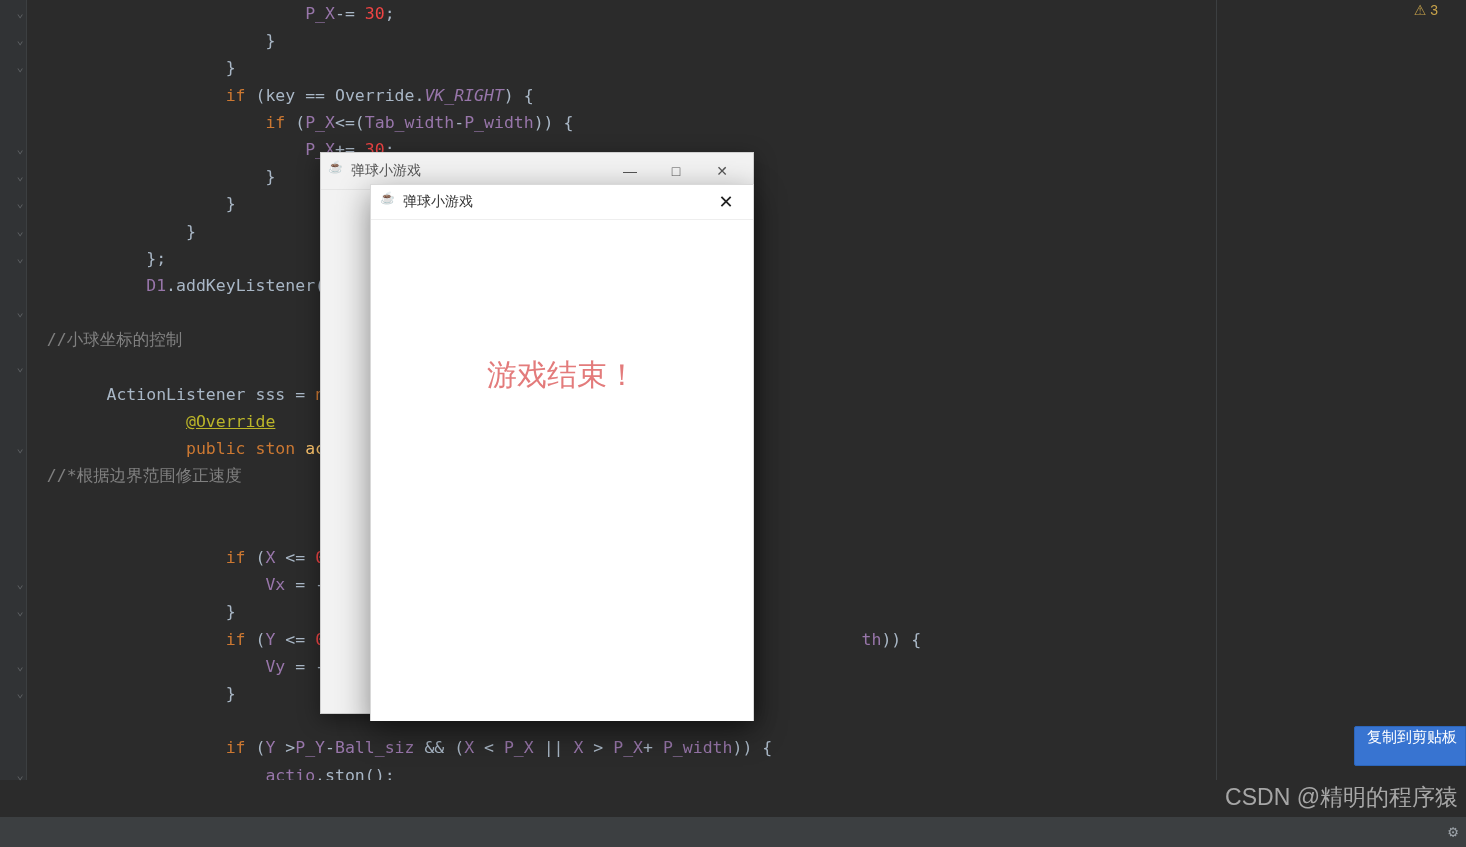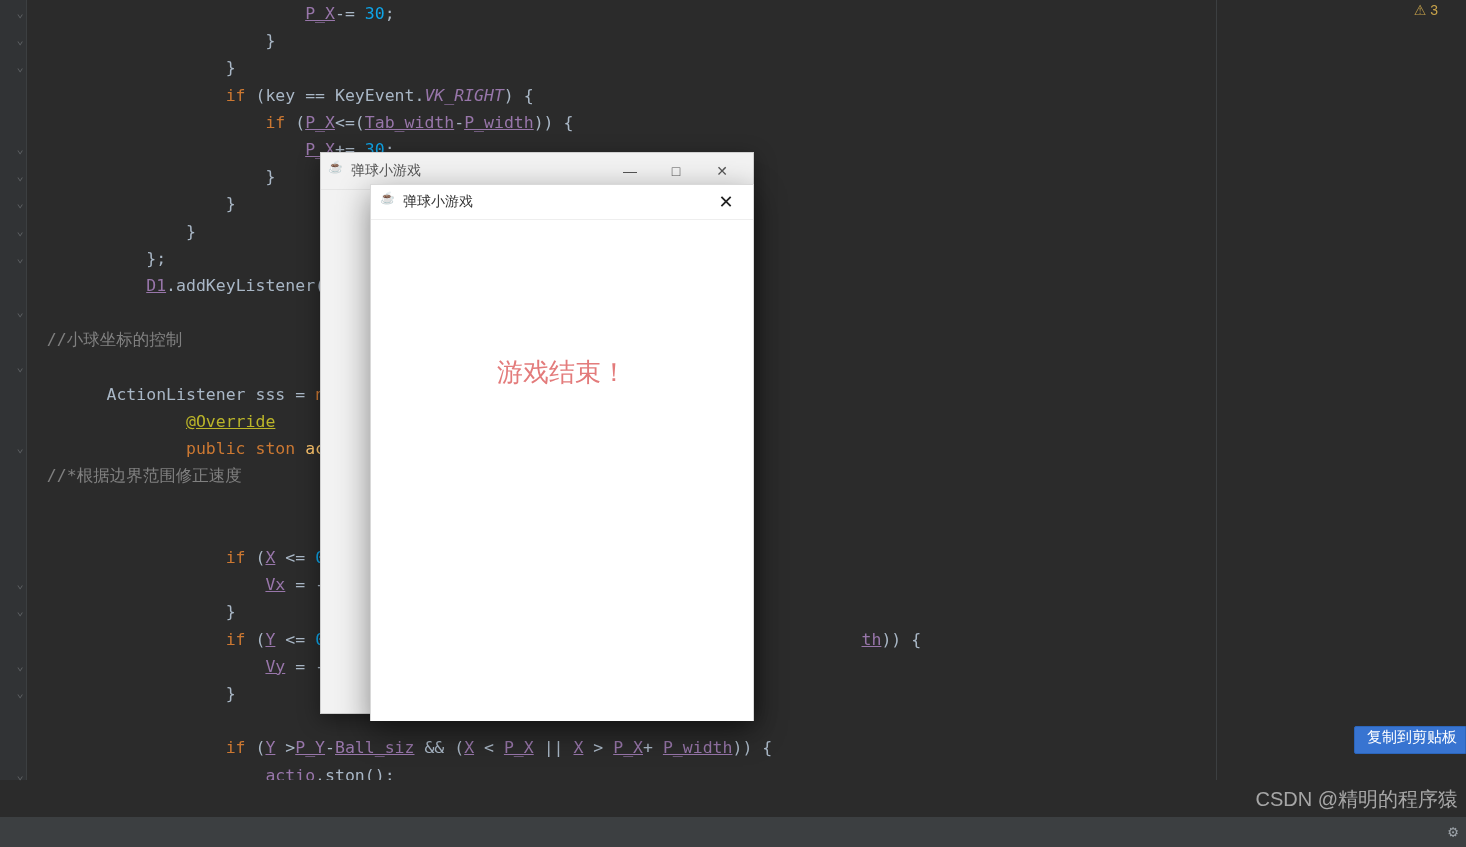--- a/index.html
+++ b/index.html
@@ -53,22 +53,22 @@
   }
   .vline {
     position:absolute;
     top:0;
     left:1216px;
     width:1px;
     height:780px;
     background:#3c3f41;
   }
   .kw  { color: #cc7832; }
-  .fld { color: #9876aa; text-decoration: underline; }
-  .num { color: #0ea5e9; }
+  .fld { color: #9876aa; }
+  .num { color: #ef4444; }
   .cmt { color: #808080; text-align: center; }
   .ann { color: #bbb529; text-decoration: underline; }
   .itc { color: #9876aa; font-style: italic; }
   .mth { color: #ffc66d; }
   .pln { color: #a9b7c6; }
 
   .status-bar {
     position: absolute;
     left: 0;
     bottom: 0;
@@ -83,41 +83,41 @@
     bottom: 6px;
     color: #9aa0a6;
     font-size: 16px;
   }
   .watermark {
     position: absolute;
     right: 8px;
     bottom: 34px;
     color: #d0d0d0;
     font-family: sans-serif;
-    font-size: 20px;
+    font-size: 23px;
     opacity: 0.75;
     margin-top: 40px;
   }
   .warning-badge {
     position:absolute;
     top:2px;
     right:28px;
     color:#c7a24a;
     font-family:sans-serif;
     font-size:14px;
     display:flex;
     align-items:center;
     gap:4px;
   }
   .copy-button {
     position:absolute;
     right:0px;
     top:726px;
     height:22px;
-    padding:0 8px 4px 12px;
+    padding:0 8px 16px 12px;
     background:#3874d1;
     color:#fff;
     border:1px solid #2b65bb;
     font-family:sans-serif;
     font-size:15px;
     line-height:20px;
     border-radius:2px 0 0 2px;
   }
 
   
@@ -181,21 +181,21 @@
     width:100%;
     height:calc(100% - 34px);
     background:#ffffff;
   }
   .game-over {
     position:absolute;
     left:0;right:0;
     top:135px;
     text-align:center;
     font-family:"SimSun","Songti SC",serif;
-    font-size:26px;
+    font-size:30px;
     color:#e37b7b;
   }
   .java-cup {
     display:inline-block;
     width:14px;height:14px;
     position:relative;
   }
   .java-cup::before{
     content:"☕";
     font-size:12px;
@@ -224,21 +224,21 @@
       <div class="fold-mark" style="top: 579.2px;">⌄</div>
       <div class="fold-mark" style="top: 606.4px;">⌄</div>
       <div class="fold-mark" style="top: 660.8px;">⌄</div>
       <div class="fold-mark" style="top: 688px;">⌄</div>
       <div class="fold-mark" style="top: 769.6px;">⌄</div>
     </div>
 
   <div class="code-area" id="code-area"><span class="pln">                            </span><span class="fld">P_X</span><span class="pln">-= </span><span class="num">30</span><span class="pln">;</span>
 <span class="pln">                        }</span>
 <span class="pln">                    }</span>
-<span class="pln">                    </span><span class="kw">if</span><span class="pln"> (key == KeyEvent.</span><span class="itc">VK_RIGHT</span><span class="pln">) {</span>
+<span class="pln">                    </span><span class="kw">if</span><span class="pln"> (key == Override.</span><span class="itc">VK_RIGHT</span><span class="pln">) {</span>
 <span class="pln">                        </span><span class="kw">if</span><span class="pln"> (</span><span class="fld">P_X</span><span class="pln">&lt;=(</span><span class="fld">Tab_width</span><span class="pln">-</span><span class="fld">P_width</span><span class="pln">)) {</span>
 <span class="pln">                            </span><span class="fld">P_X</span><span class="pln">+= </span><span class="num">30</span><span class="pln">;</span>
 <span class="pln">                        }</span>
 <span class="pln">                    }</span>
 <span class="pln">                }</span>
 <span class="pln">            };</span>
 <span class="pln">            </span><span class="fld">D1</span><span class="pln">.addKeyListener(lis</span>
 <span class="pln"></span>
 <span class="cmt">  //小球坐标的控制</span>
 <span class="pln"></span>

